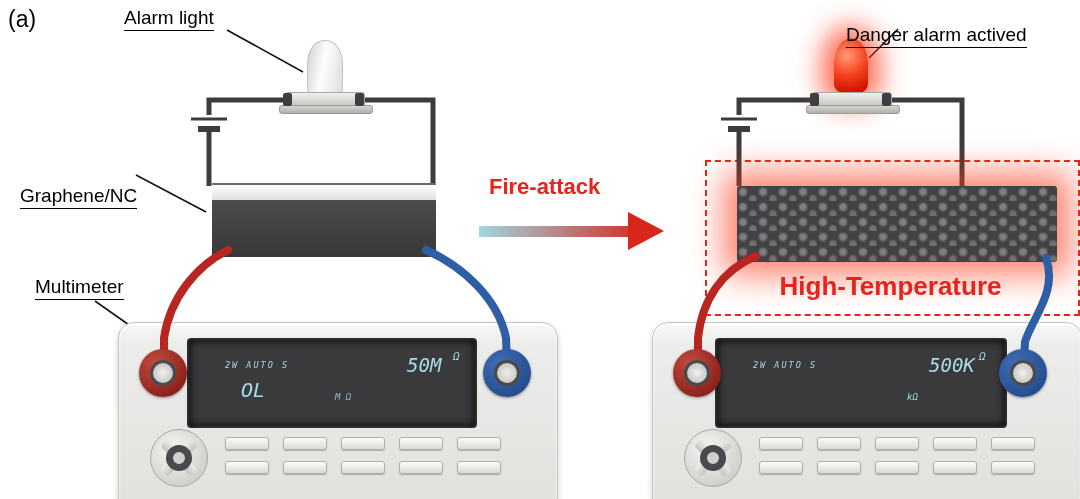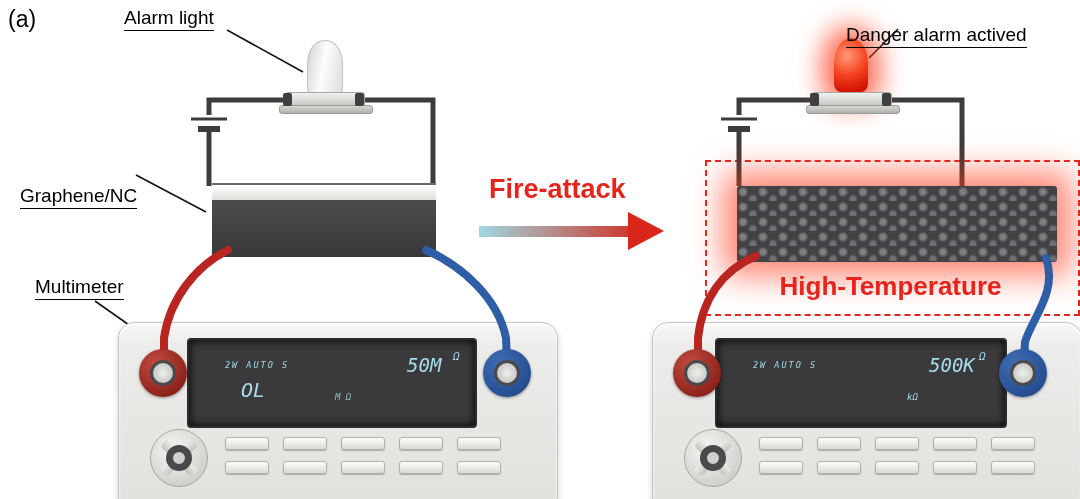--- a/index.html
+++ b/index.html
@@ -30,21 +30,21 @@
     background-color:#424244;
     background-image:
       radial-gradient(circle at 6px 6px,#7e7e80 2.5px,#55555a 4.5px,rgba(0,0,0,0) 5.5px),
       radial-gradient(circle at 16px 13px,#707074 2.5px,#4a4a4e 4.5px,rgba(0,0,0,0) 5.5px);
     background-size:20px 15px;
     box-shadow:0 0 32px 14px rgba(253,52,18,.6);}
   .dashed-box{position:absolute;left:705px;top:160px;width:371px;height:152px;border:2.5px dashed #e8231c;}
   .high-temp{position:absolute;left:705px;top:272px;width:371px;text-align:center;font-size:26px;}
 
   
-  .fire-label{position:absolute;left:489px;top:175px;font-size:27px;}
+  .fire-label{position:absolute;left:489px;top:175px;font-size:22px;}
   .arrow-shaft{position:absolute;left:479px;top:226px;width:152px;height:11px;
                background:linear-gradient(90deg,#9fd8e0,#cc3a30);}
   .arrow-head{position:absolute;left:628px;top:212px;width:0;height:0;
               border-top:19px solid transparent;border-bottom:19px solid transparent;
               border-left:36px solid #d8261a;}
 
   
   .meter{position:absolute;height:190px;background:linear-gradient(180deg,#f7f7f5 0%,#ececea 12%,#e0e0dd 100%);
          border:1px solid #c5c5c1;border-radius:16px;box-shadow:inset 0 2px 3px #ffffff,0 3px 6px rgba(0,0,0,.18);}
   .meter-left{left:118px;top:322px;width:438px;}

